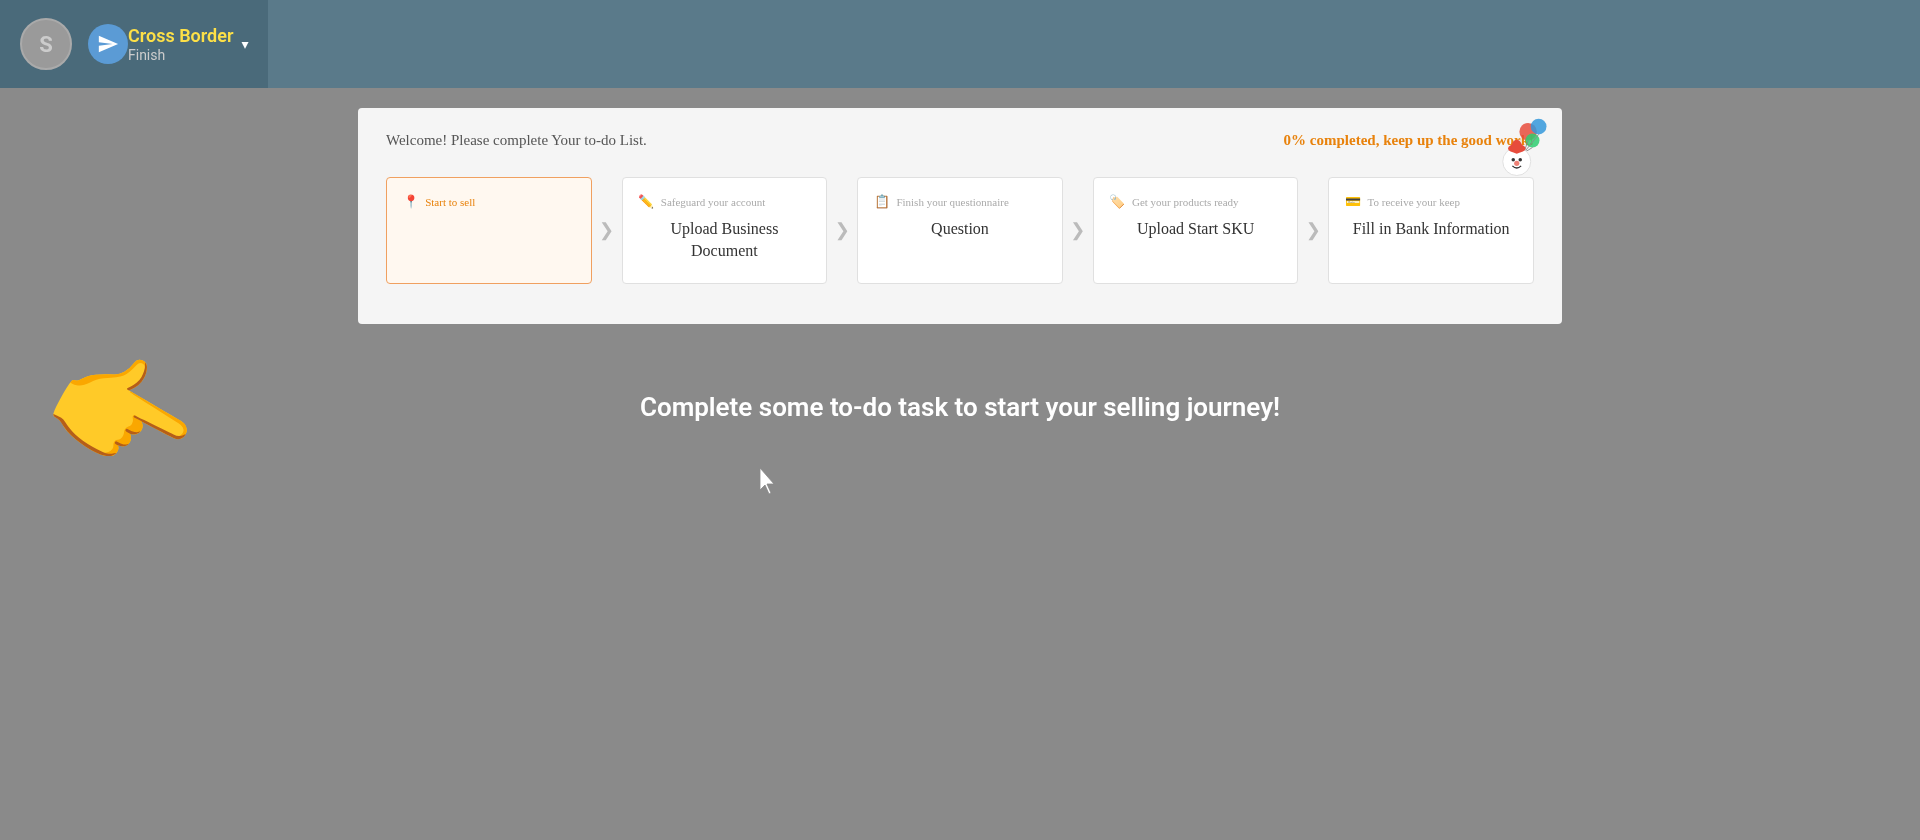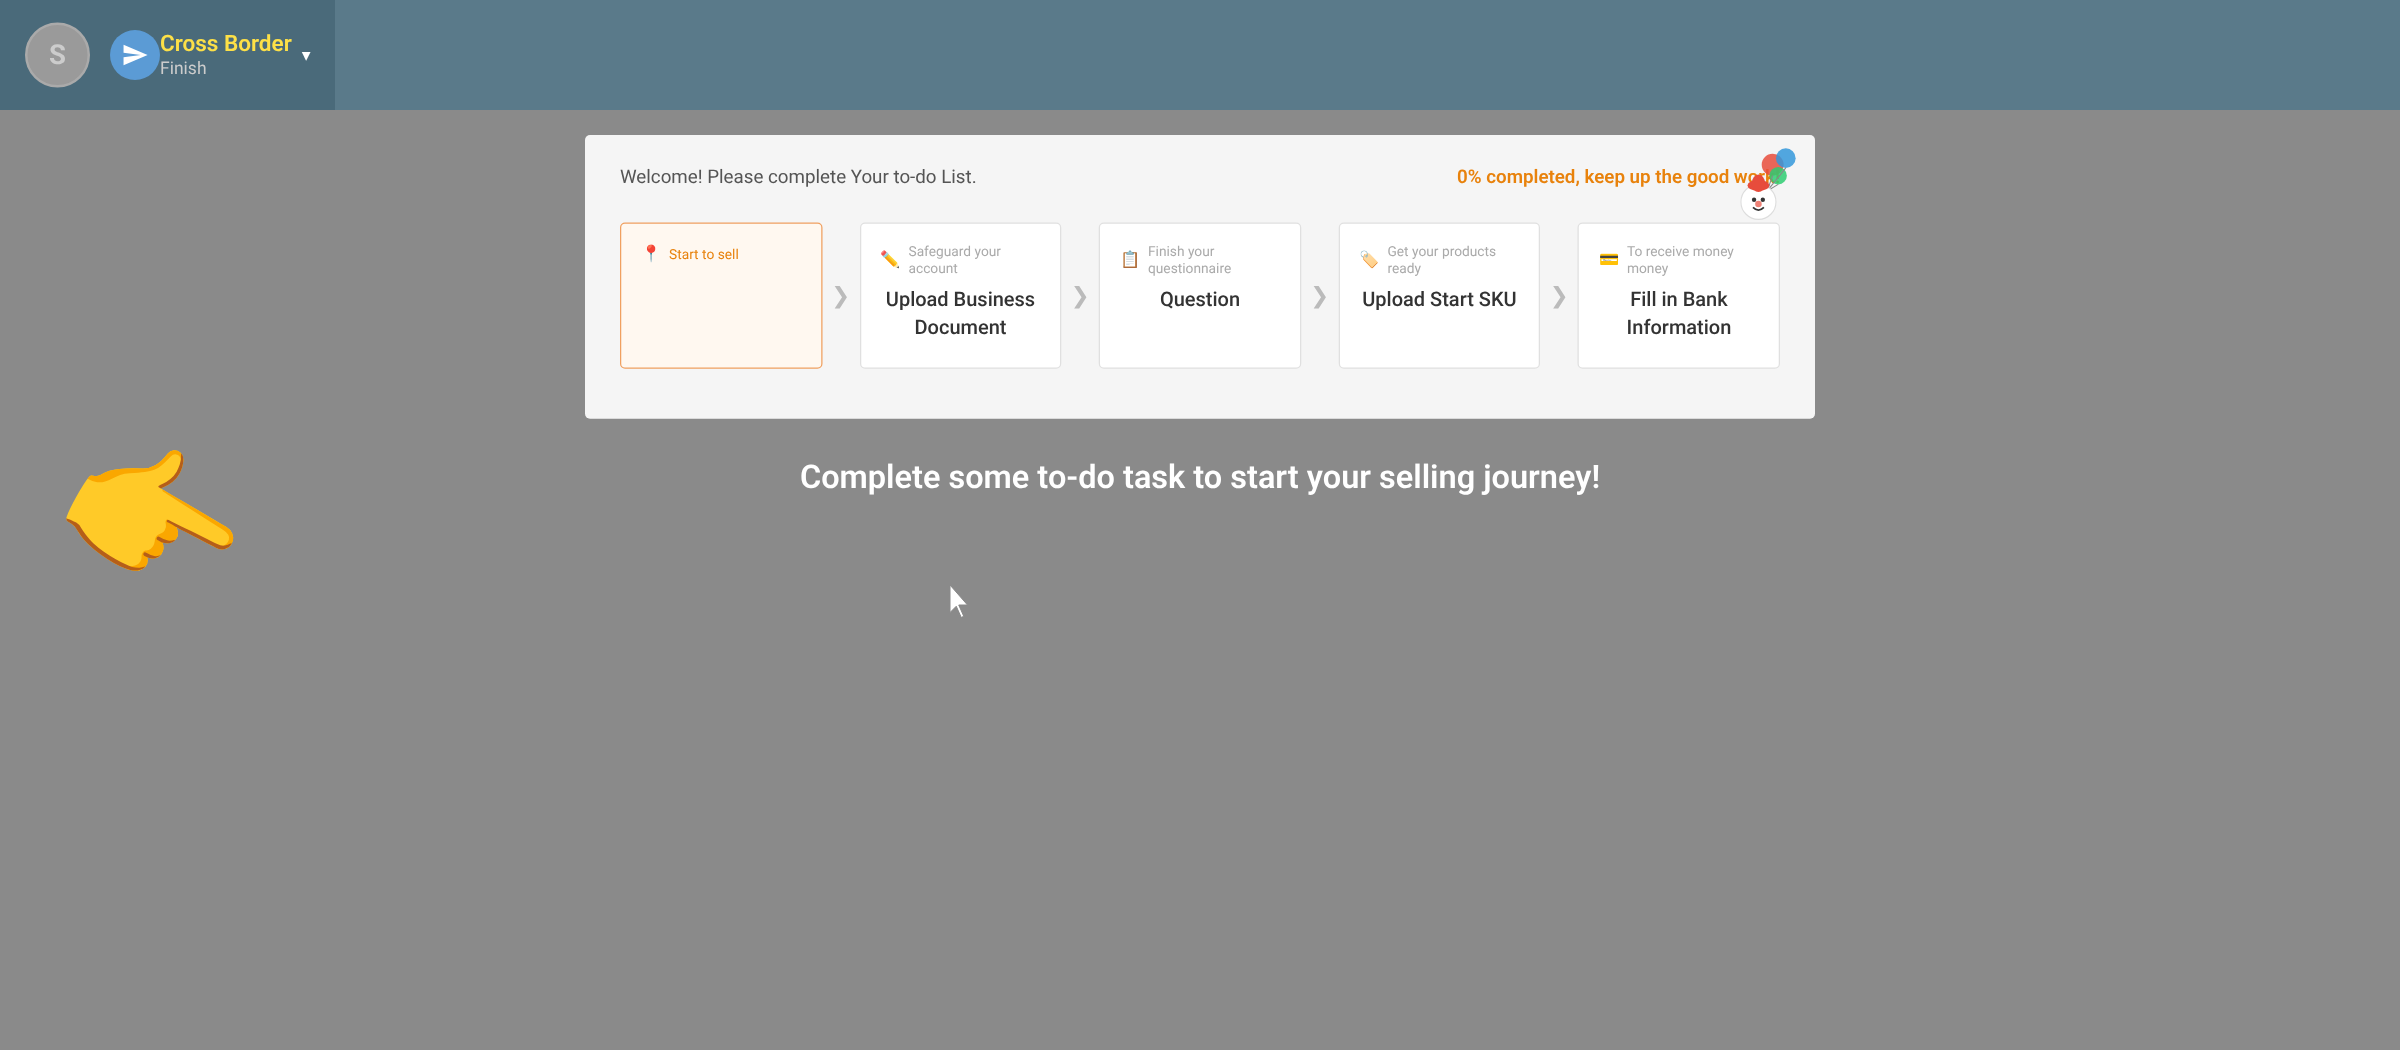--- a/index.html
+++ b/index.html
@@ -95,23 +95,24 @@
       align-items: center;
       justify-content: flex-start;
       padding-top: 20px;
       position: relative;
     }
 
     
     .todo-card {
       background: #f5f5f5;
       border-radius: 4px;
-      width: 984px;
+      width: 1204px;
       padding: 24px 28px 40px 28px;
       position: relative;
+      font-family: Liberation Serif, serif;
     }
 
     .todo-header {
       display: flex;
       align-items: center;
       justify-content: space-between;
       margin-bottom: 28px;
     }
 
     .welcome-text {
@@ -184,21 +185,21 @@
       justify-content: center;
       width: 30px;
       flex-shrink: 0;
       color: #bbb;
       font-size: 18px;
       align-self: center;
     }
 
     
     .bottom-text {
-      margin-top: 32px;
+      margin-top: 68px;
       color: white;
       font-size: 26px;
       font-weight: 600;
       text-align: center;
     }
 
     
     .pointing-hand {
       position: absolute;
       left: 50px;
@@ -325,21 +326,21 @@
           <span>Get your products ready</span>
         </div>
         <div class="step-title">Upload Start SKU</div>
       </div>
 
       <div class="step-arrow">❯</div>
 
       <div class="step-card">
         <div class="step-label">
           <span class="step-label-icon">💳</span>
-          <span>To receive money money</span>
+          <span>To receive your keep</span>
         </div>
         <div class="step-title">Fill in Bank Information</div>
       </div>
 
     </div>
   </div>
 
   <div class="cursor">
     <svg viewBox="0 0 24 30" width="24" height="30">
       <path d="M0 0 L0 22 L5 17 L9 26 L11 25 L7 16 L14 16 Z" fill="white" stroke="#888" stroke-width="0.8"></path>

